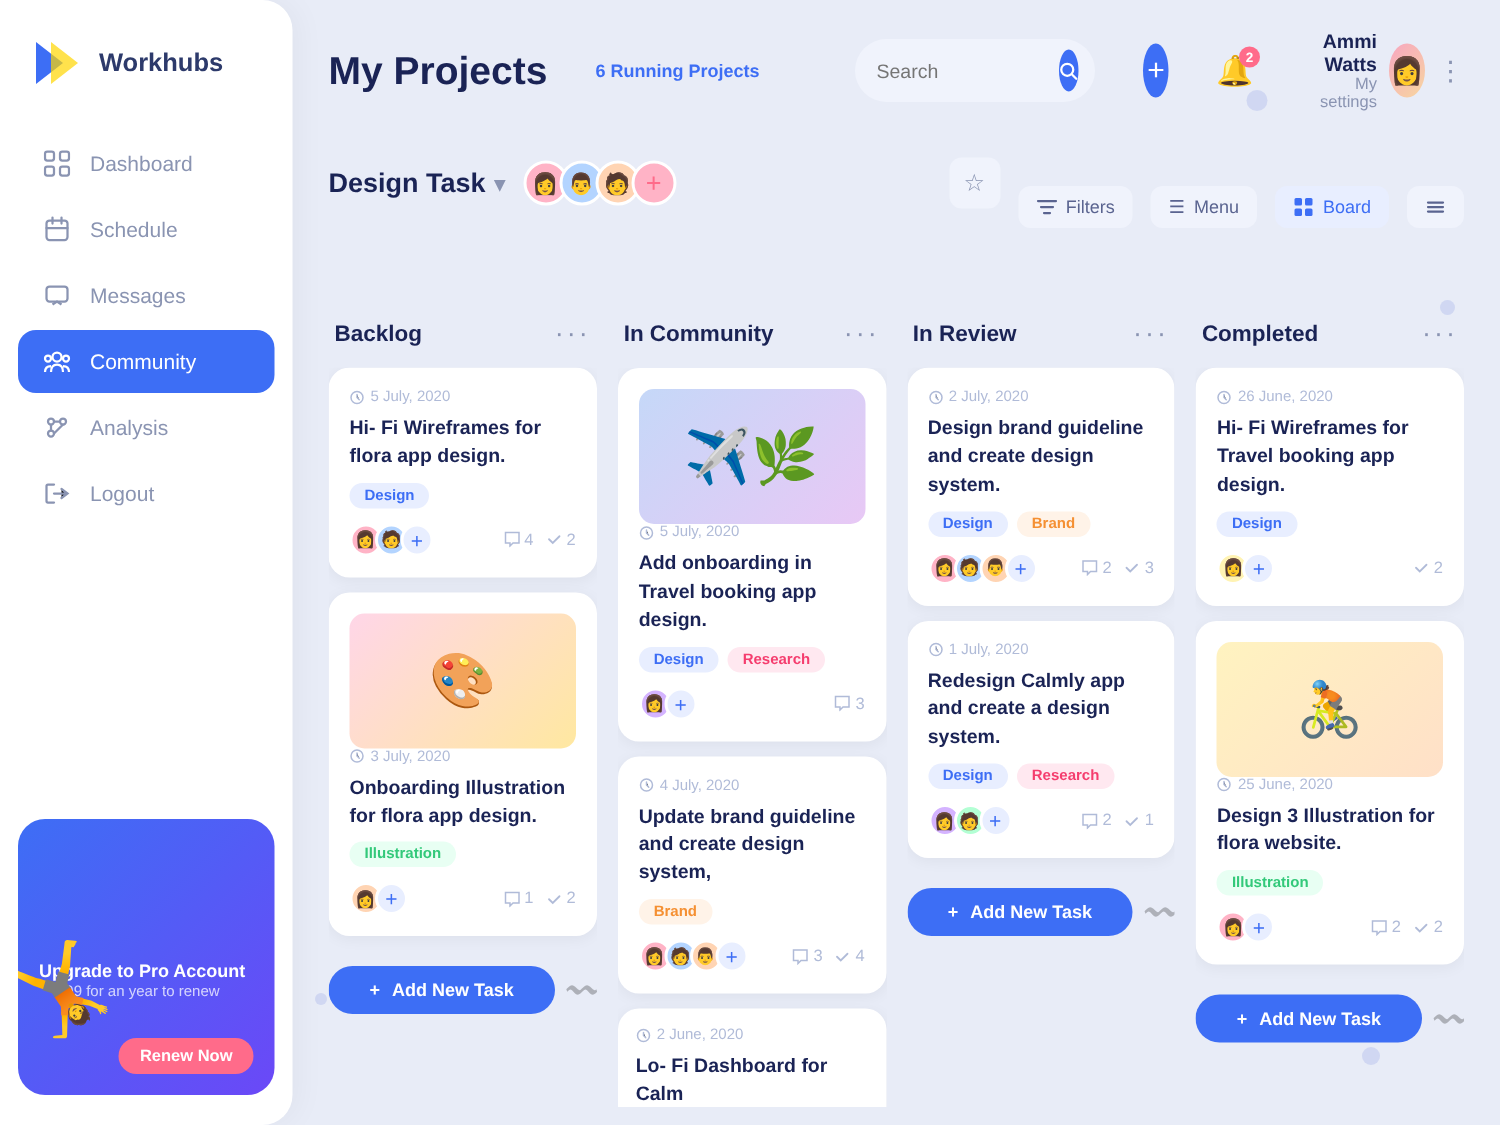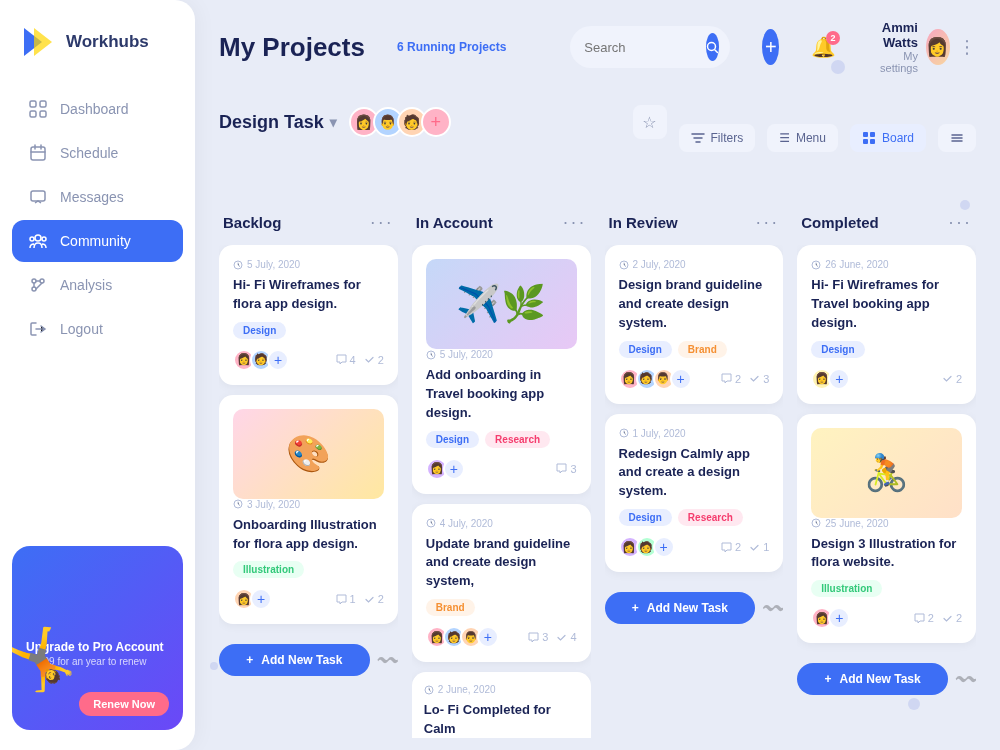--- a/index.html
+++ b/index.html
@@ -825,21 +825,21 @@
           <button class="add-task-btn">
             + <span>Add New Task</span>
           </button>
           <span class="rain-icon" style="margin-left:8px">〰</span>
         </div>
       </div>
     </div>
 
     <div class="column">
       <div class="col-header">
-        <span class="col-title">In Account</span>
+        <span class="col-title">In Community</span>
         <button class="col-more">···</button>
       </div>
       <div class="cards-area">
 
         <div class="card">
           <div class="illus-travel">✈️🌿</div>
           <div class="card-date">
             <svg width="10" height="10" viewBox="0 0 10 10">
                 <circle cx="5" cy="5" r="4" fill="none" stroke="#b0bbd8" stroke-width="1"></circle>
                 <path d="M5 3v2l1.5 1.5" stroke="#b0bbd8" stroke-width="1" stroke-linecap="round"></path>
@@ -904,21 +904,21 @@
         </div>
 
         <div class="card" style="padding:12px;">
           <div class="card-date">
             <svg width="10" height="10" viewBox="0 0 10 10">
                 <circle cx="5" cy="5" r="4" fill="none" stroke="#b0bbd8" stroke-width="1"></circle>
                 <path d="M5 3v2l1.5 1.5" stroke="#b0bbd8" stroke-width="1" stroke-linecap="round"></path>
               </svg>
             <span>2 June, 2020</span>
           </div>
-          <div class="card-title">Lo- Fi Completed for Calm</div>
+          <div class="card-title">Lo- Fi Dashboard for Calm</div>
         </div>
       </div>
     </div>
 
     <div class="column">
       <div class="col-header">
         <span class="col-title">In Review</span>
         <button class="col-more">···</button>
       </div>
       <div class="cards-area">

